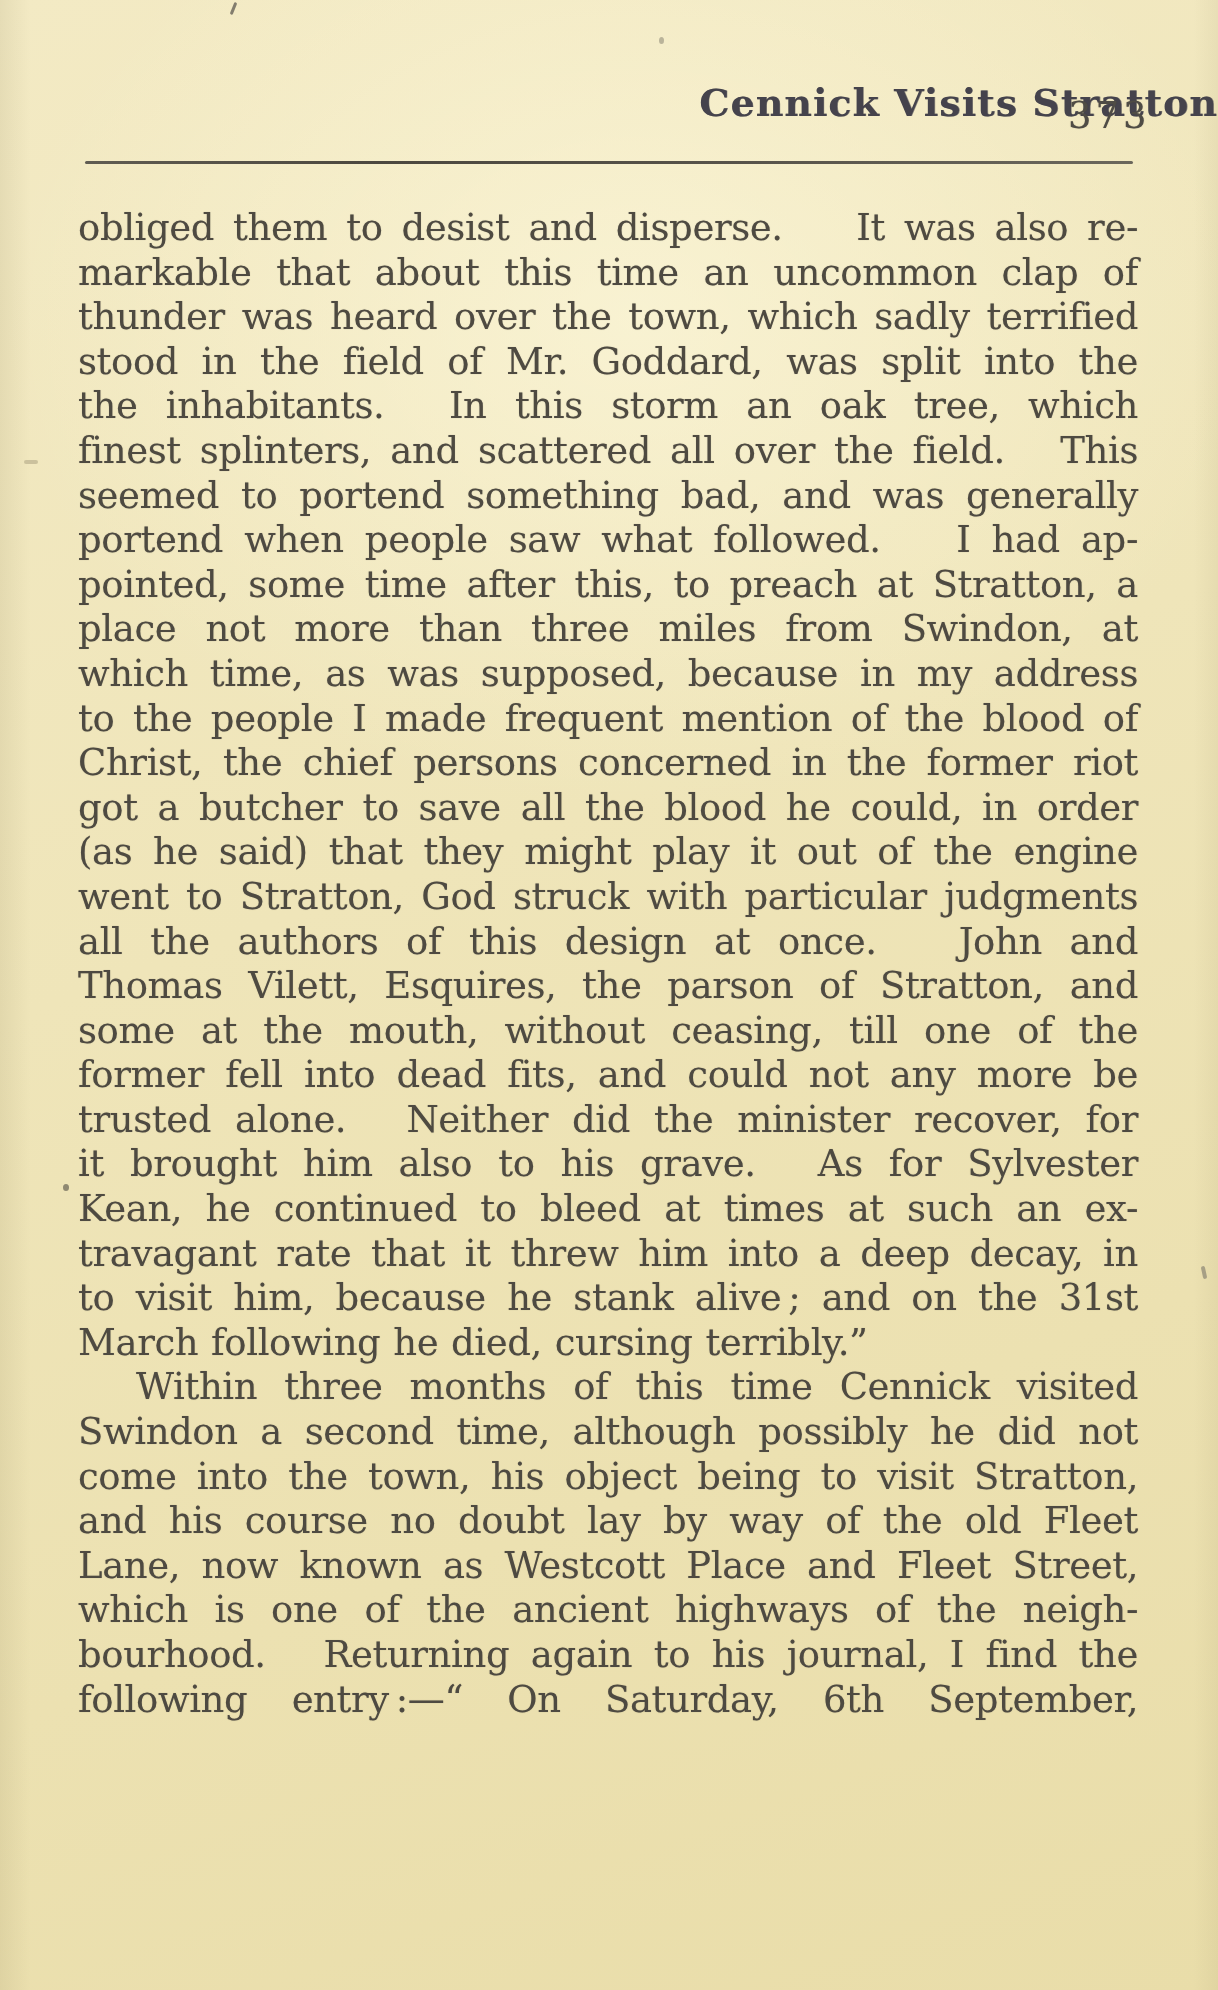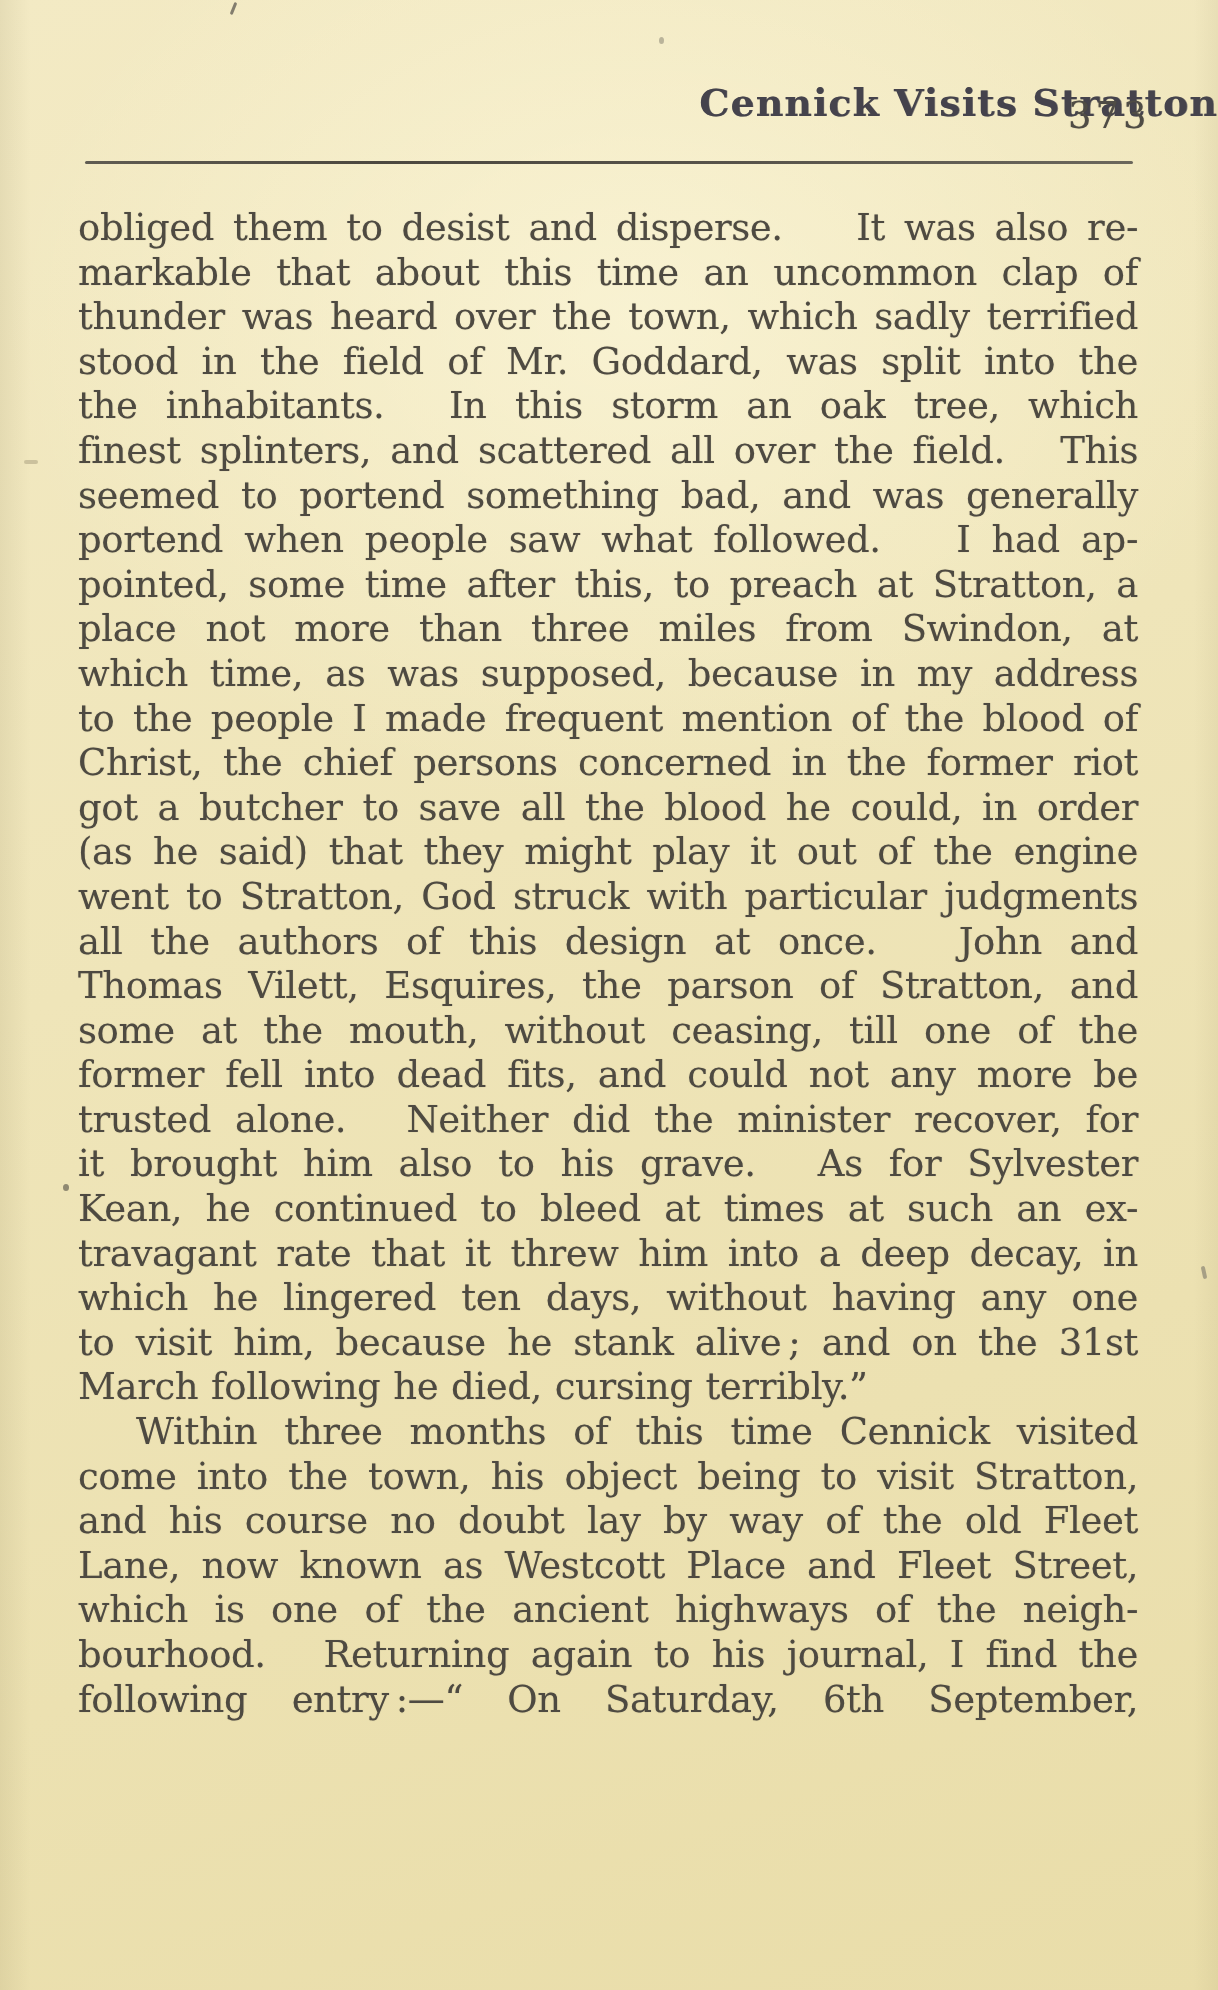--- a/index.html
+++ b/index.html
@@ -123,24 +123,24 @@
       <div class="line">(as he said) that they might play it out of the engine</div>
       <div class="line">went to Stratton, God struck with particular judgments</div>
       <div class="line">all the authors of this design at once.    John and</div>
       <div class="line">Thomas Vilett, Esquires, the parson of Stratton, and</div>
       <div class="line">some at the mouth, without ceasing, till one of the</div>
       <div class="line">former fell into dead fits, and could not any more be</div>
       <div class="line">trusted alone.   Neither did the minister recover, for</div>
       <div class="line">it brought him also to his grave.   As for Sylvester</div>
       <div class="line">Kean, he continued to bleed at times at such an ex-</div>
       <div class="line">travagant rate that it threw him into a deep decay, in</div>
-      <div class="line">which he lingered ten days, without having any one</div>
       <div class="line">to visit him, because he stank alive ; and on the 31st</div>
       <div class="line no-just">March following he died, cursing terribly.”</div>
       <div class="line indent">Within three months of this time Cennick visited</div>
+      <div class="line">Swindon a second time, although possibly he did not</div>
       <div class="line">come into the town, his object being to visit Stratton,</div>
       <div class="line">and his course no doubt lay by way of the old Fleet</div>
       <div class="line">Lane, now known as Westcott Place and Fleet Street,</div>
       <div class="line">which is one of the ancient highways of the neigh-</div>
       <div class="line">bourhood.   Returning again to his journal, I find the</div>
       <div class="line">following entry :—“ On Saturday, 6th September,</div>
     </div>
 
   <div class="artifact a-tick"></div>
   <div class="artifact a-speck"></div>

